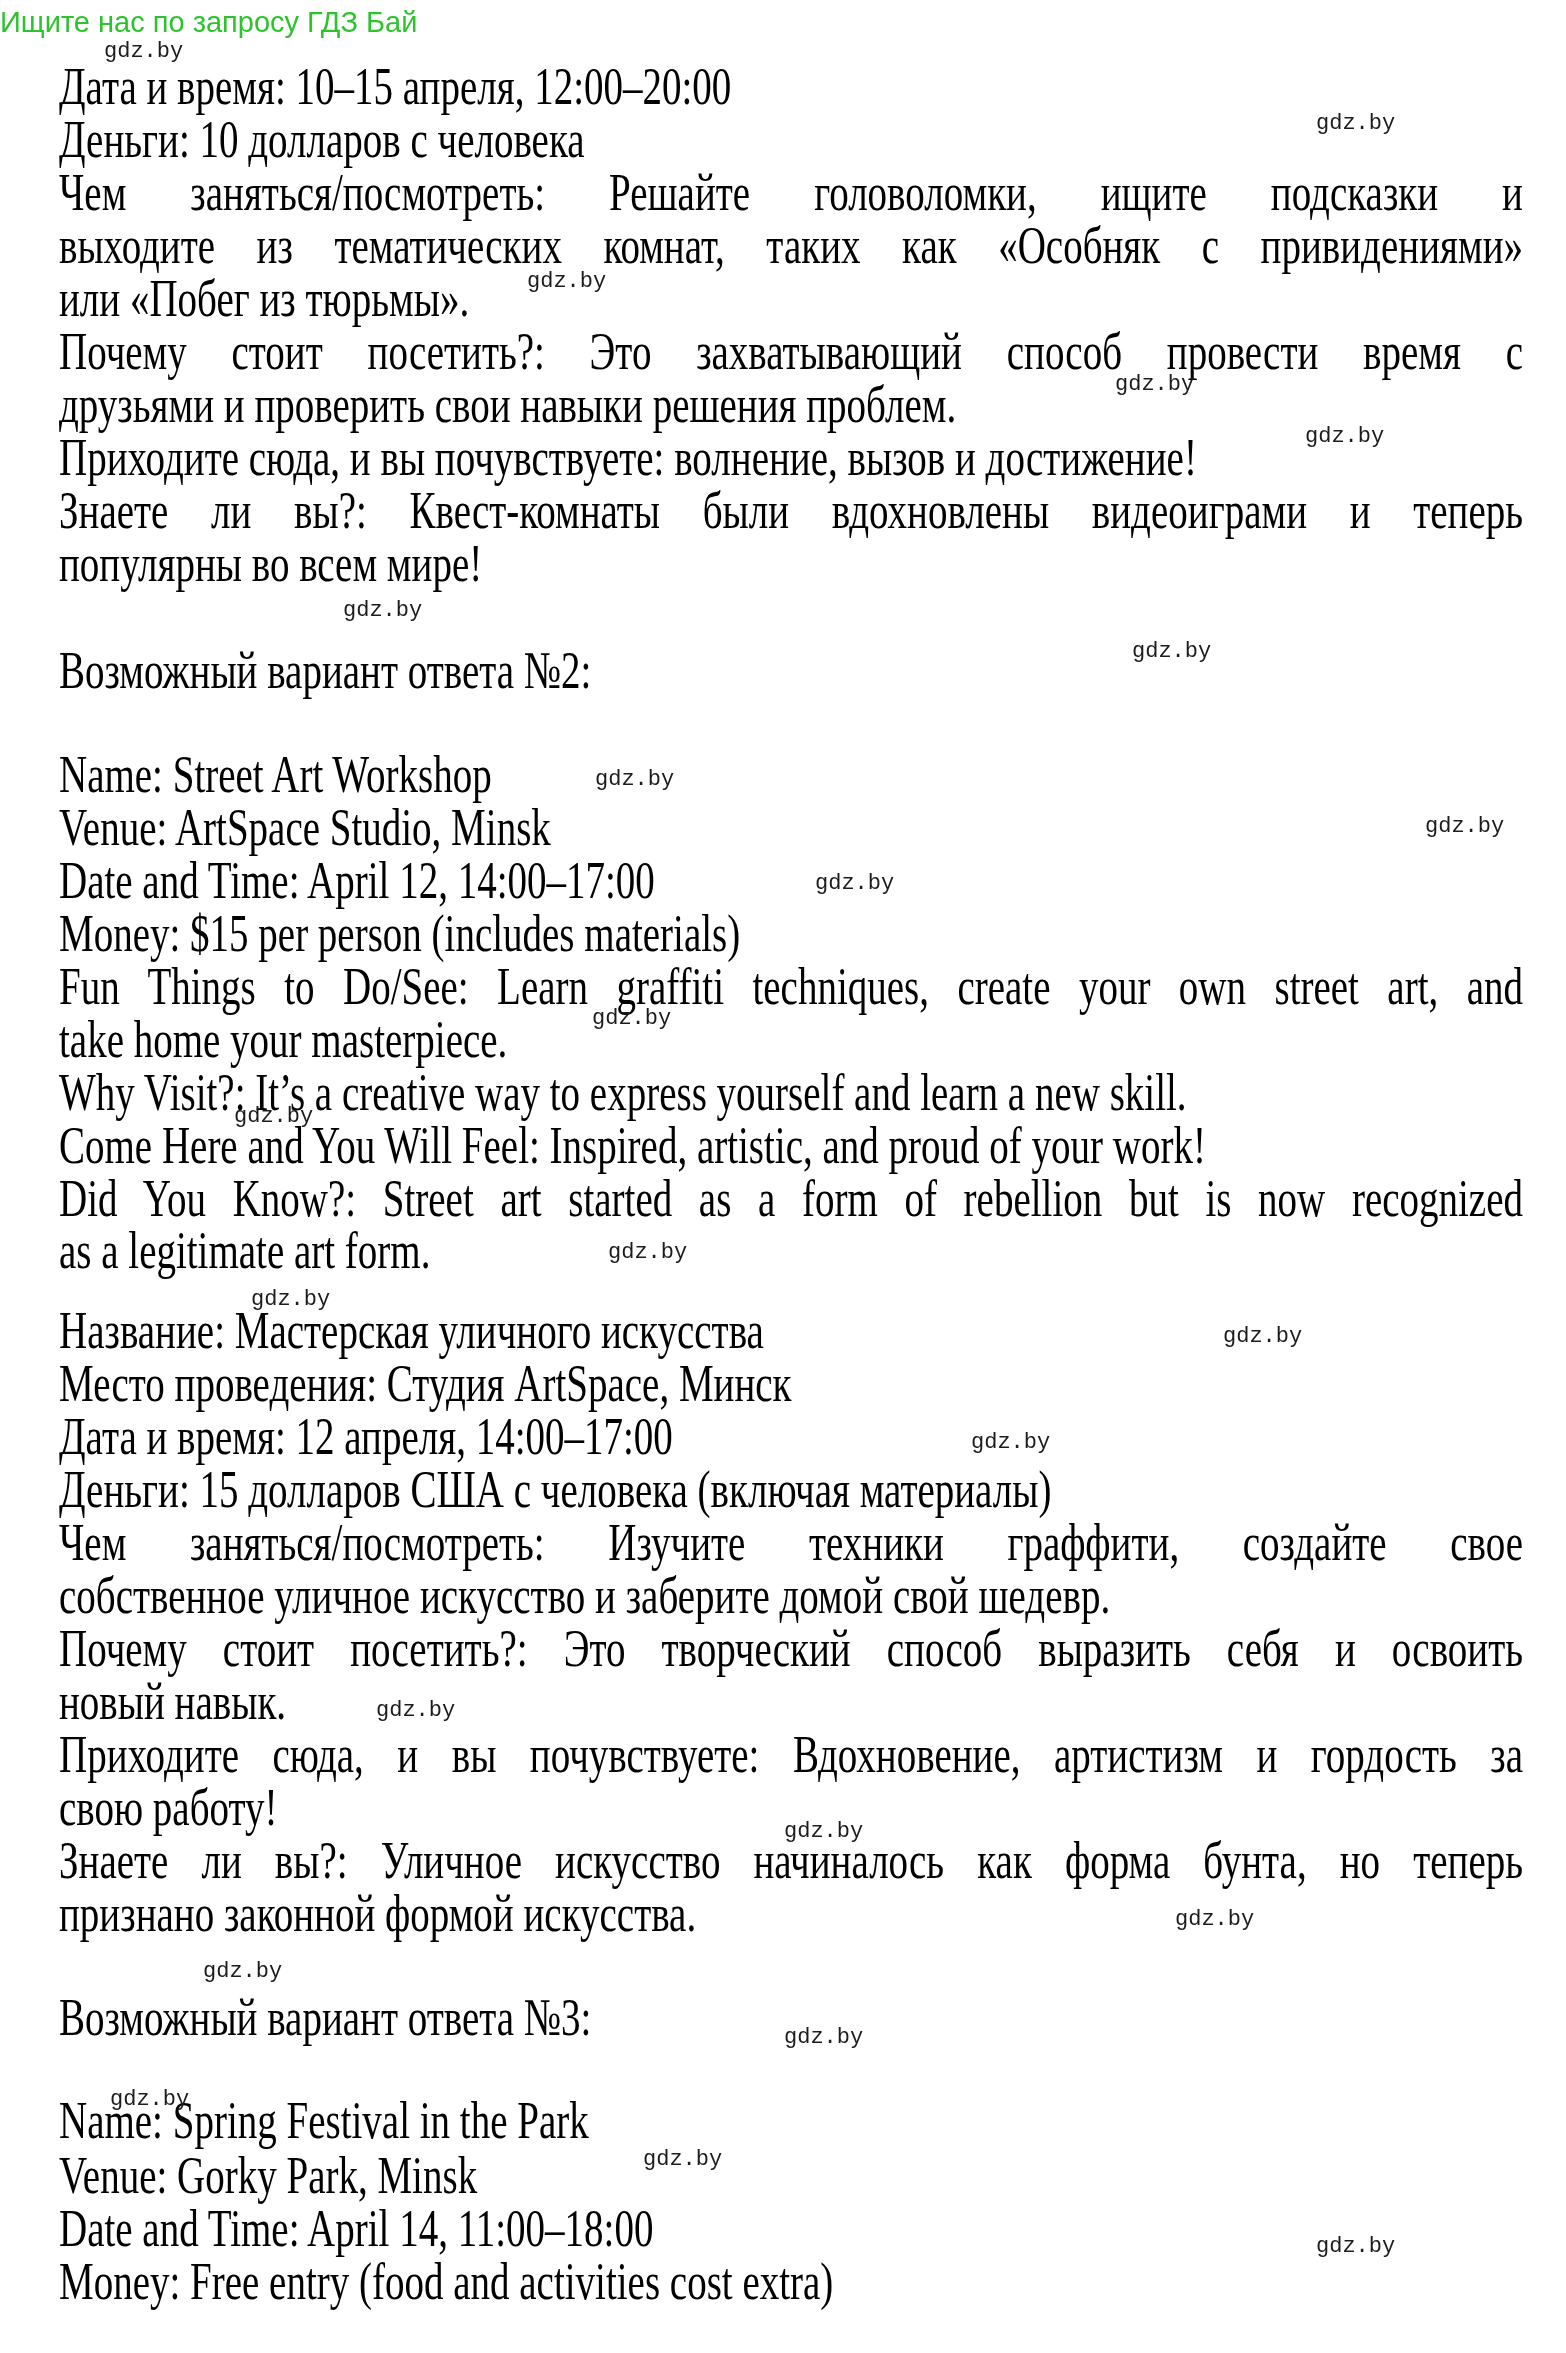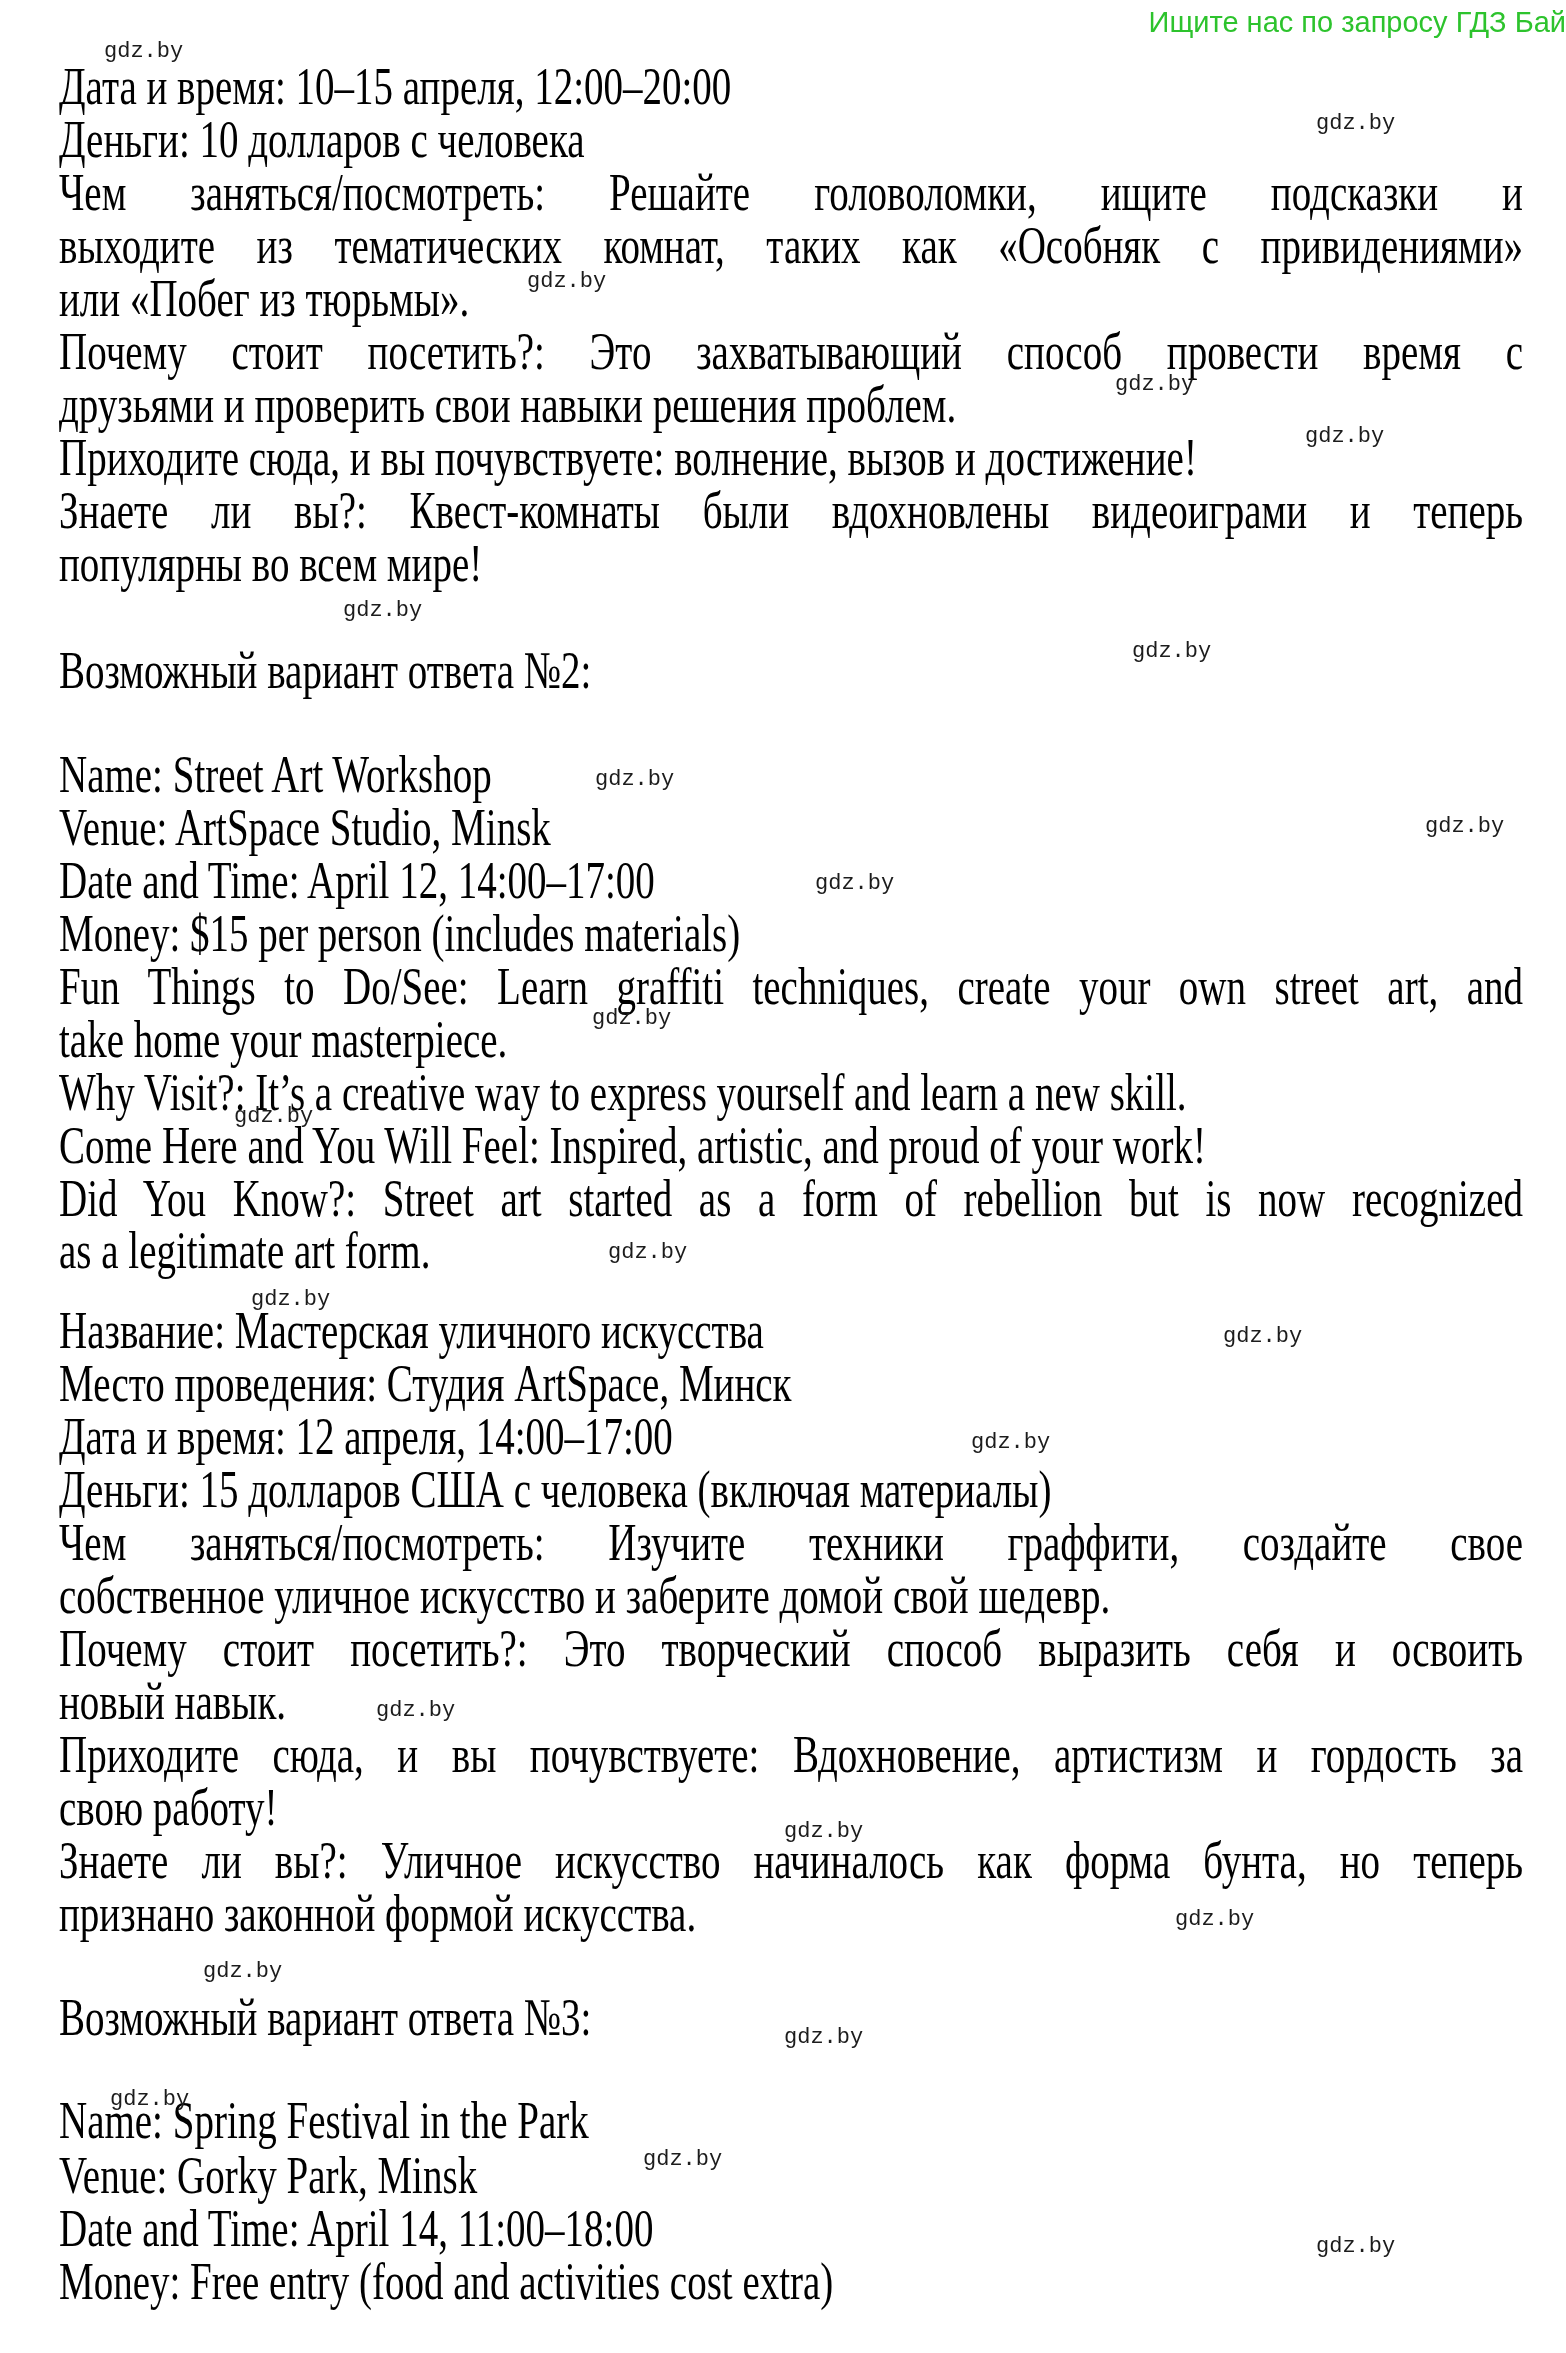--- a/index.html
+++ b/index.html
@@ -9,21 +9,21 @@
     height: 2354px;
     background: #ffffff;
     overflow: hidden;
     font-family: "Liberation Serif", serif;
     color: #000;
   }
   .banner {
     position: absolute;
     left: 0;
     width: 100%;
-    text-align: right;
+    text-align: left;
     font-family: "Liberation Sans", sans-serif;
   }
   .banner.top {
     top: 6.2px;
     font-size: 29px;
     color: #2dc32d;
   }
   .banner.bottom {
     top: 2313px;
     font-size: 30px;

